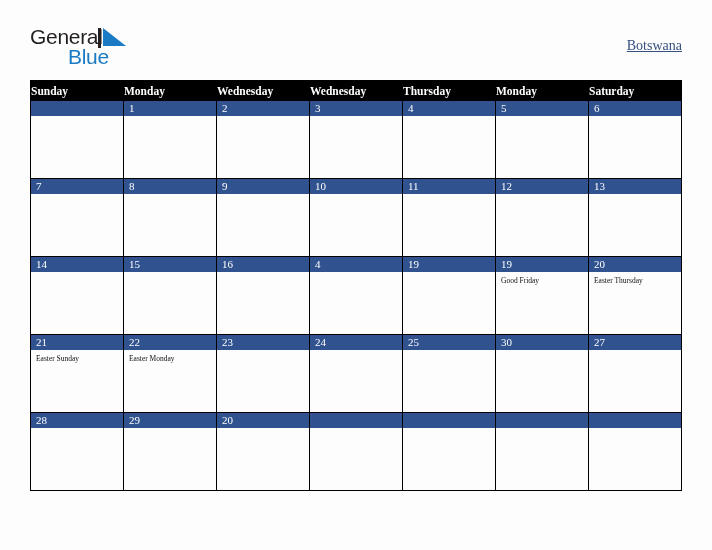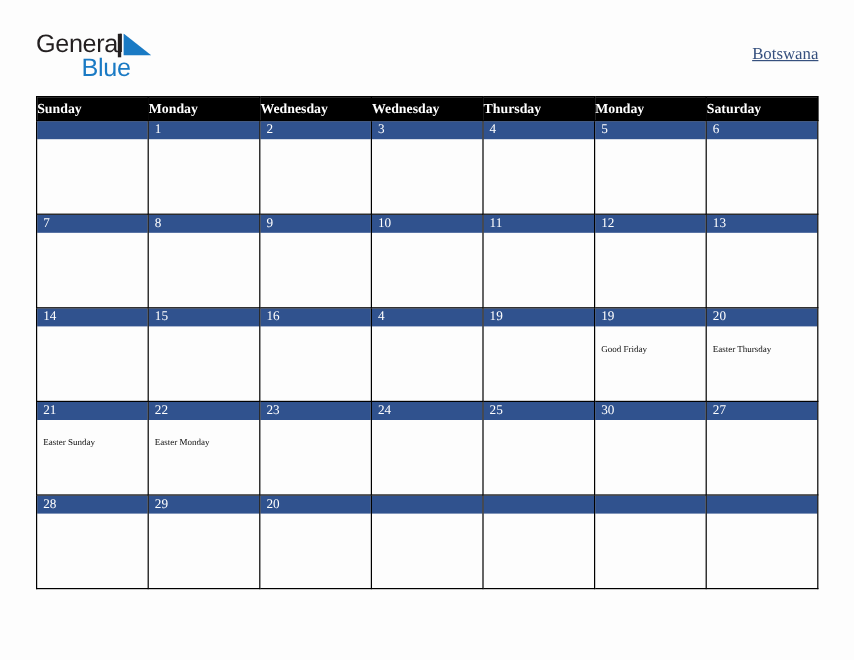--- a/index.html
+++ b/index.html
@@ -139,21 +139,20 @@
     box-sizing: border-box;
     overflow: hidden;
   }
 
   .event {
     font-size: 7.5px;
     color: #111111;
     line-height: 10px;
     font-family: "Liberation Serif", "DejaVu Serif", serif;
     white-space: nowrap;
-    margin-top: 10px;
   }
 </style>
 </head>
 <body>
 
 <div class="page">
 
   <div class="header">
 
     <div class="logo">

